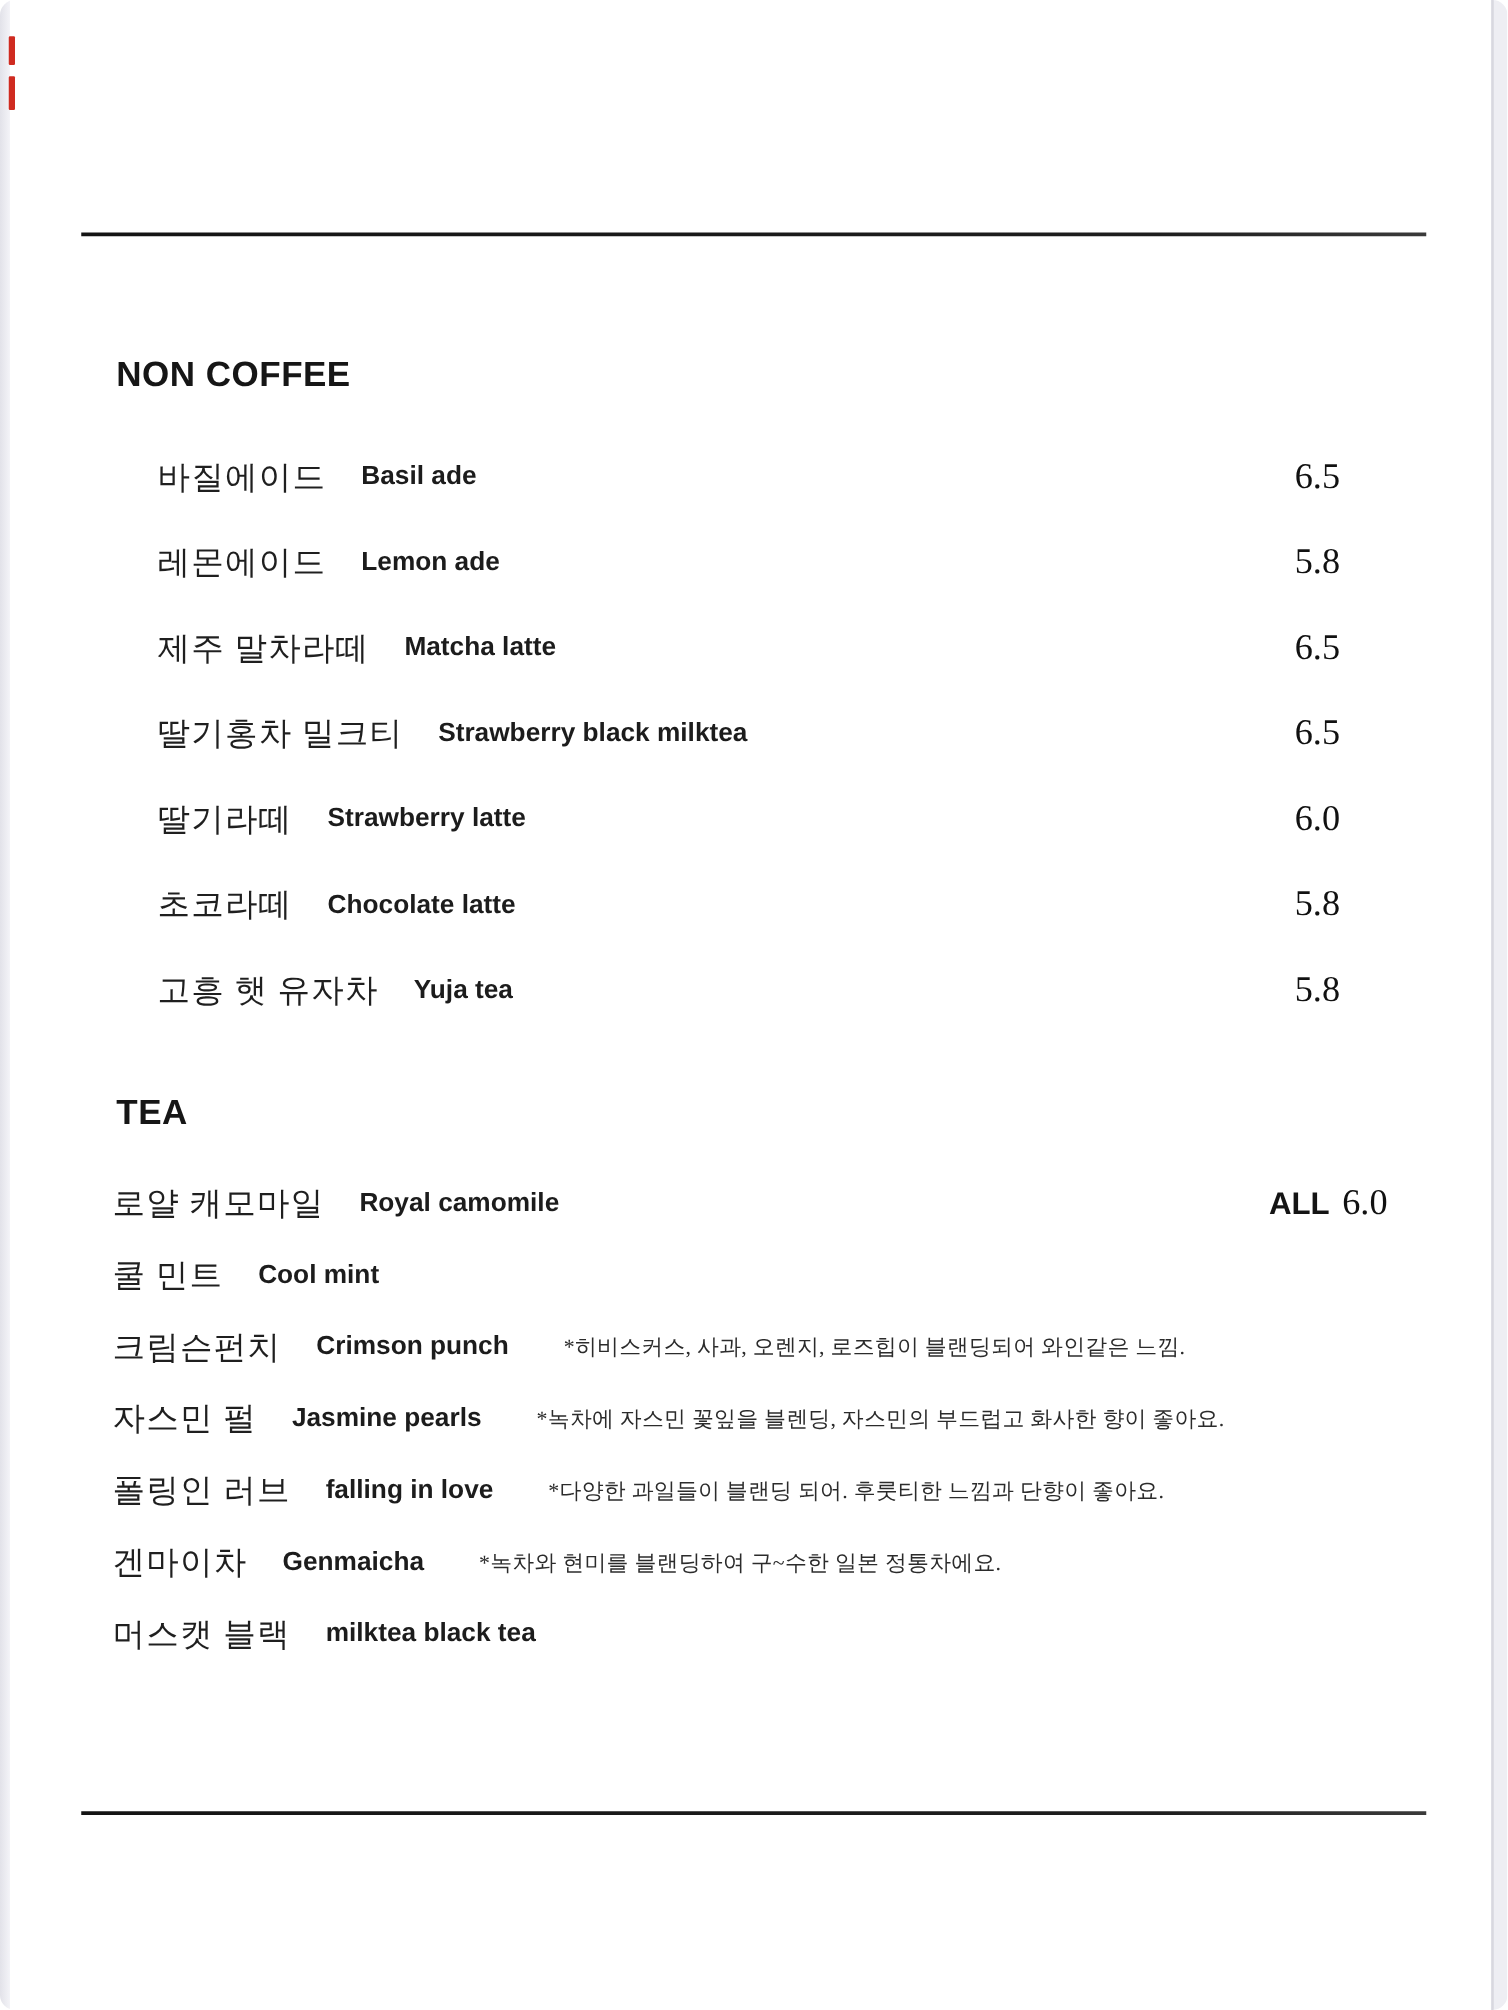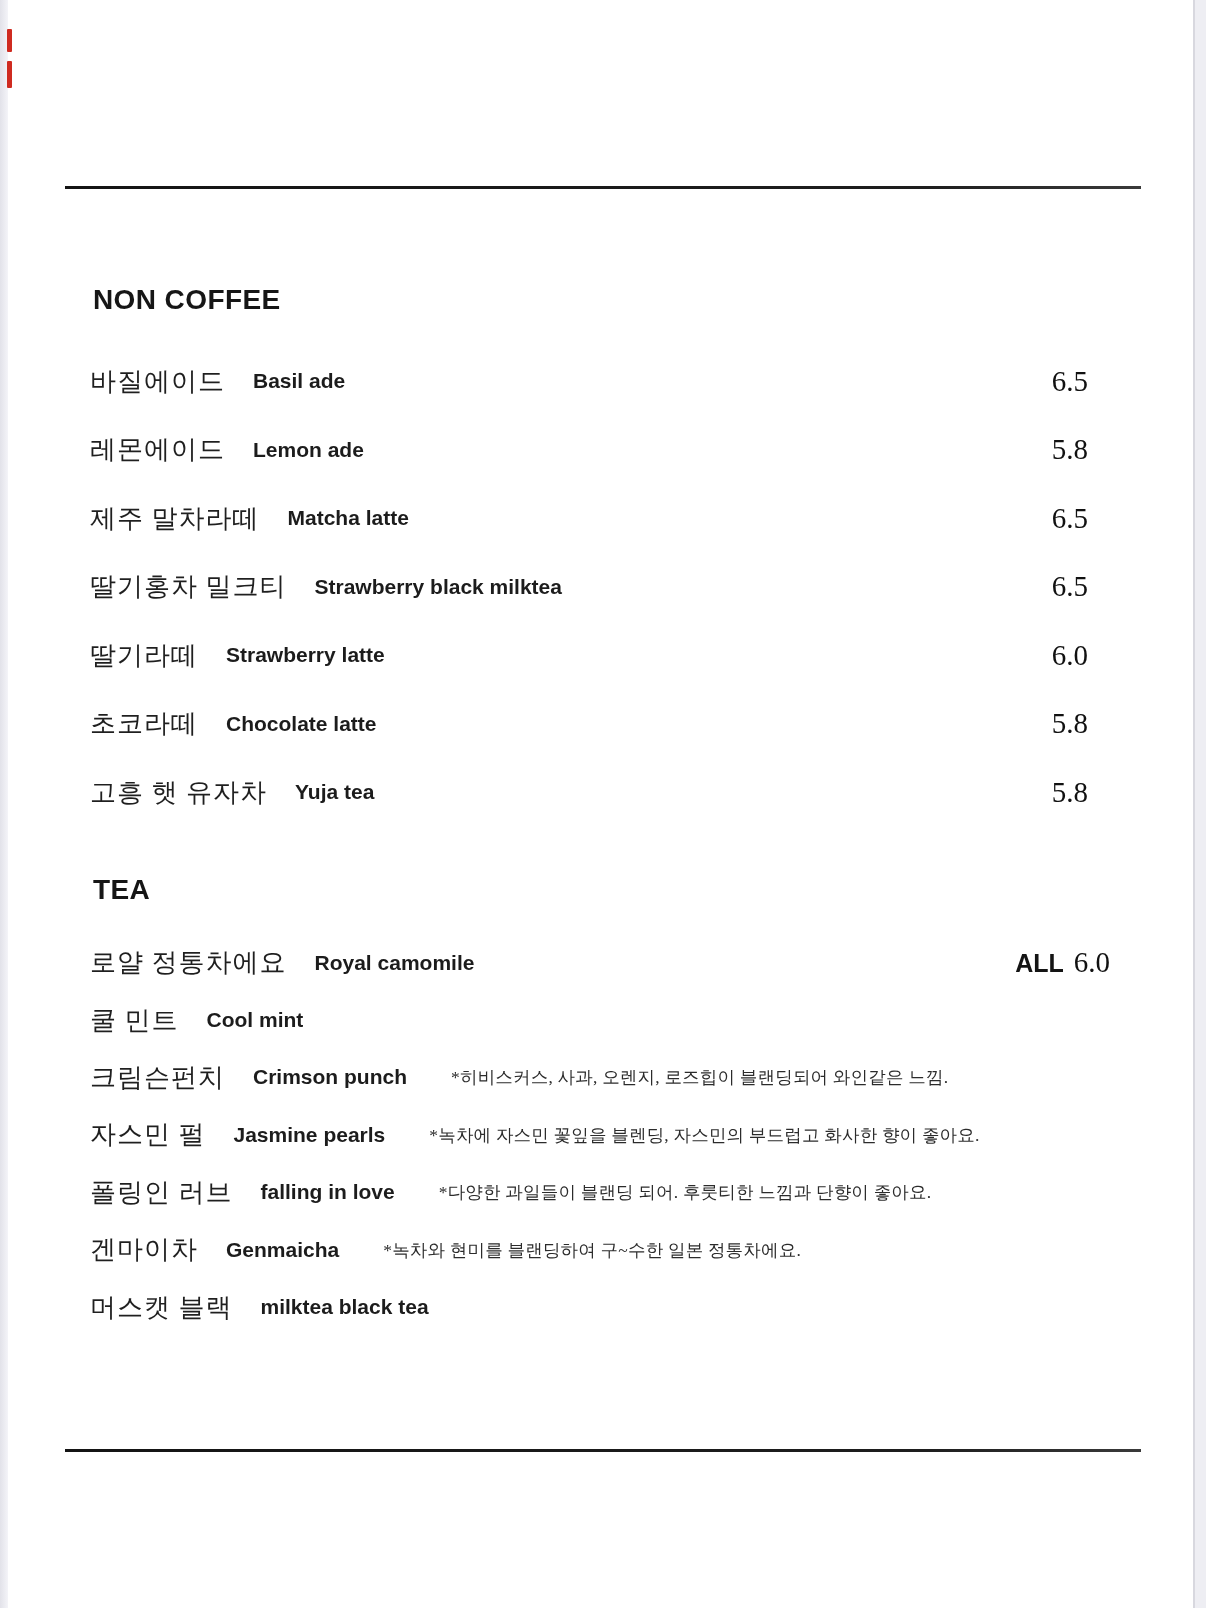--- a/index.html
+++ b/index.html
@@ -4,20 +4,21 @@
 <style>
   html,body{margin:0;padding:0;}
   body{background:#ffffff;}
   .page{
     position:relative;
     width:1206px;height:1608px;
     background:#ffffff;
     overflow:hidden;
     font-family:"Liberation Sans", sans-serif;
     color:#1b1b1b;
+    border-radius:12px;
   }
   
   .edge-left{
     position:absolute;left:0;top:0;width:8px;height:100%;
     background:linear-gradient(to right,#e2e2e9,#f4f4f8);
   }
   .edge-right{
     position:absolute;right:0;top:0;width:11px;height:100%;
     background:#eeeef3;
     border-left:2px solid #d8d8df;
@@ -38,21 +39,21 @@
   .section-title{
     position:absolute;margin:0;
     font-family:"Liberation Sans", sans-serif;
     font-weight:bold;font-size:28px;line-height:30px;
     letter-spacing:0.4px;color:#161616;
   }
   .nc-title{left:93px;top:285px;}
   .tea-title{left:93px;top:875px;}
   
   .list{position:absolute;left:90px;}
-  #nc-list{top:347px;right:118px;}
+  #nc-list{top:347px;right:134px;margin-left:36px;}
   #tea-list{top:934px;right:96px;}
   .row{display:flex;align-items:center;}
   .nc-row{height:68.5px;}
   .tea-row{height:57.4px;}
   .kr{
     font-family:"Liberation Serif","DejaVu Serif",serif;
     font-size:26px;color:#1f1f1f;letter-spacing:1px;white-space:nowrap;
   }
   .en{
     font-family:Liberation Sans, sans-serif;
@@ -132,21 +133,21 @@
     <span class="kr">고흥 햇 유자차</span>
     <span class="en">Yuja tea</span>
     <span class="price">5.8</span>
   </div>
 </div>
 
   <h2 class="section-title tea-title">TEA</h2>
 
   <div class="list" id="tea-list">
   <div class="row tea-row">
-    <span class="kr">로얄 정통차에요</span>
+    <span class="kr">로얄 캐모마일</span>
     <span class="en">Royal camomile</span>
     <span class="desc"></span>
     <span class="all-price">
       <b class="all-label">ALL</b>
       <span class="all-value">6.0</span>
     </span>
   </div>
 
   <div class="row tea-row">
     <span class="kr">쿨 민트</span>

